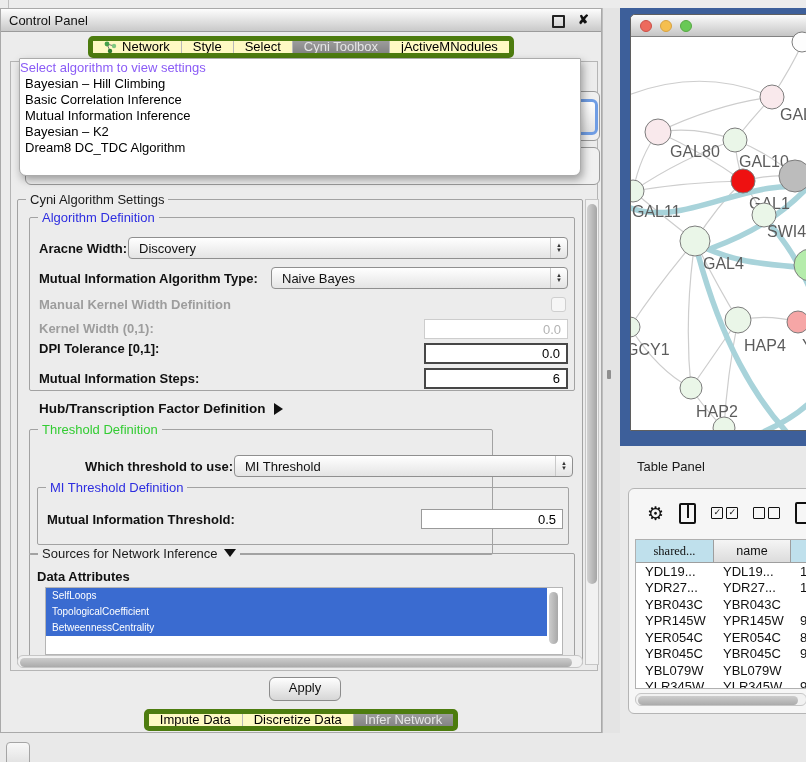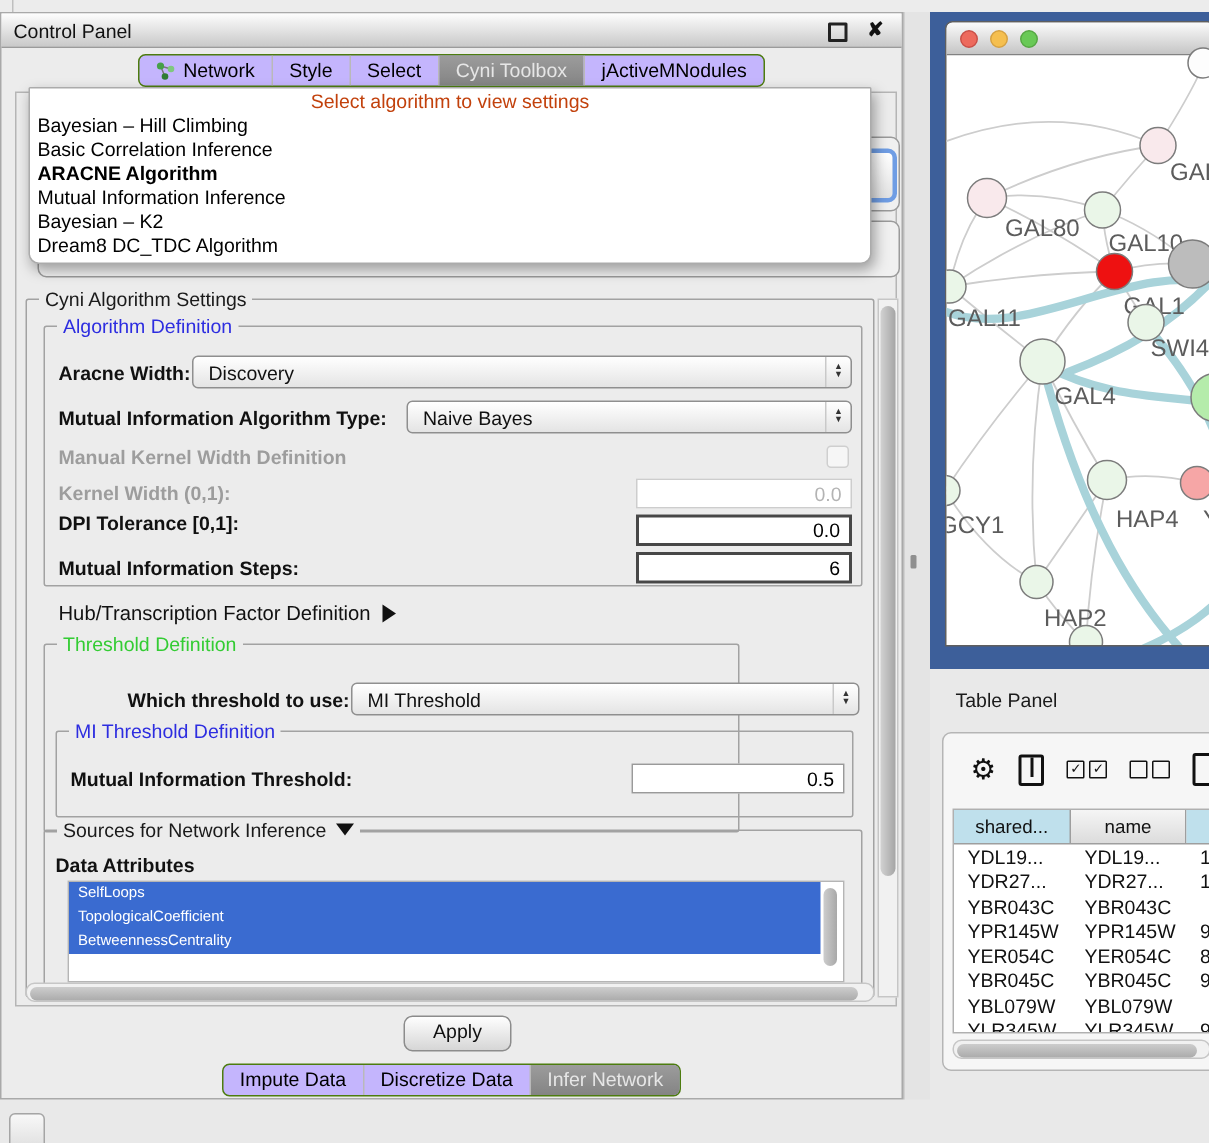--- a/index.html
+++ b/index.html
@@ -12,37 +12,37 @@
   .top-strip .vline{position:absolute;left:8px;top:0;width:1px;height:8px;background:#bfbfbf}
   .cp-frame{left:0;top:8px;width:602px;height:725px;background:#ececec;
             border:1px solid #a9a9a9;box-sizing:border-box}
   .titlebar{position:absolute;left:0;top:0;width:100%;height:23px;
             background:linear-gradient(#fdfdfd,#c9c9c9);border-bottom:1px solid #9b9b9b;
             display:flex;align-items:center;box-sizing:border-box}
   .titlebar .t-text{font-size:13px;margin-left:8px;color:#111}
   .winbtn-float{position:absolute;right:36px;top:6px;width:9px;height:9px;border:2px solid #222;border-radius:1px}
   .winbtn-close{position:absolute;right:12px;top:3px;font-size:13px;font-weight:bold;color:#111}
 
-  .seg-bar{display:flex;border:1px solid #4d7c0f;border-radius:5px;background:#c4b5fd;overflow:hidden;height:22px;box-sizing:border-box}
+  .seg-bar{display:flex;border:5px solid #4d7c0f;border-radius:5px;background:#fef9c3;overflow:hidden;height:22px;box-sizing:border-box}
   .seg{padding:0 11px;font-size:13px;line-height:20px;color:#000;border-right:1px solid #b9b9b9;
        display:flex;align-items:center;gap:5px;white-space:nowrap}
   .seg:last-child{border-right:none}
   .seg.active{background:linear-gradient(#9c9c9c,#848484);color:#e6e6e6}
   #top-tabs{position:absolute;left:0;top:27px;width:100%;display:flex;justify-content:center}
   #bottom-tabs{position:absolute;left:0;top:700px;width:100%;display:flex;justify-content:center}
 
   .content-box{left:9px;top:52px;width:586px;height:608px;background:#ececec;border:1px solid #b5b5b5}
 
   .group{position:absolute;border:1px solid #a2a2a2;border-radius:2px;box-sizing:border-box}
   .gtitle{position:absolute;top:-8px;left:8px;background:#ececec;padding:0 4px;font-size:13px;white-space:nowrap}
   .c-blue{color:#2d2de0}.c-green{color:#33cc33}.c-black{color:#1a1a1a}
 
   .lbl{position:absolute;font-size:13px;font-weight:bold;white-space:nowrap}
   .lbl.gray{color:#9d9d9d}
-  .lbl.plain{font-weight:normal}
+  .lbl.plain{font-weight:bold}
 
   .combo{position:absolute;border:1px solid #8f8f8f;border-radius:4px;
          background:linear-gradient(#ffffff,#e4e4e4);display:flex;align-items:center;height:22px;
          font-size:13px;box-sizing:border-box}
   .combo .val{flex:1;padding:0 10px;white-space:nowrap;overflow:hidden}
   .combo .spin{width:16px;display:flex;flex-direction:column;align-items:center;justify-content:center;
                font-size:6px;line-height:5px;color:#333;border-left:1px solid #c9c9c9;height:100%}
 
   input.fld{position:absolute;background:#fff;font-size:13px;text-align:right;padding:0 6px;
             box-sizing:border-box;font-family:inherit;border:1px solid #9a9a9a;height:20px}
@@ -66,21 +66,21 @@
   .hsb{position:absolute;background:#f1f1f1;border:1px solid #c6c6c6;box-sizing:border-box;border-radius:6px}
   .hthumb{position:absolute;border-radius:5px;background:linear-gradient(#cdcdcd,#ababab)}
 
   .btn{position:absolute;border:1px solid #8c8c8c;border-radius:6px;
        background:linear-gradient(#fefefe,#d6d6d6);font-size:13px;text-align:center;line-height:20px}
 
   
   .popup{position:absolute;left:18px;top:49px;width:560px;height:116px;background:#fff;
          border:1px solid #ababab;border-radius:1px 1px 7px 7px;
          box-shadow:2px 4px 9px rgba(0,0,0,.35);z-index:50;overflow:hidden}
-  .popup-head{text-align:center;color:#c2410c;font-size:13px;height:17px;line-height:17px}
+  .popup-head{color:#8b5cf6;font-size:13px;height:17px;line-height:17px}
   .popup-item{font-size:13px;height:16px;line-height:16px;padding-left:5px;color:#000;white-space:nowrap}
   .popup-item.selected{font-weight:bold}
   .ghost{position:absolute;border:1px solid #9a9a9a;border-radius:6px;background:#f0f0f0;z-index:5}
   .focus-ring{position:absolute;border:3px solid #6f9de4;border-radius:6px;background:linear-gradient(#fff,#e2e2e2);z-index:6}
 
   
   .divider{left:602px;top:8px;width:18px;height:725px;background:#e4e4e4;border-left:1px solid #bdbdbd;box-sizing:border-box}
   .grip{position:absolute;left:4px;top:362px;width:4px;height:9px;background:#8f8f8f;border-radius:1px}
   .blue-bg{left:620px;top:8px;width:186px;height:438px;background:#3d5f9a}
   .netwin{left:630px;top:14px;width:180px;height:417px;background:#fff;border:1px solid #5f5f5f;
@@ -256,21 +256,20 @@
           <span>Infer Network</span>
         </div>
       </div>
     </div>
 
   <div class="popup">
     <div class="popup-head">Select algorithm to view settings</div>
     <div id="popup-items">
         <div class="popup-item">Bayesian – Hill Climbing</div>
         <div class="popup-item">Basic Correlation Inference</div>
-        <div class="popup-item selected">ARACNE Algorithm</div>
         <div class="popup-item">Mutual Information Inference</div>
         <div class="popup-item">Bayesian – K2</div>
         <div class="popup-item">Dream8 DC_TDC Algorithm</div>
       </div>
   </div>
 </div>
 
 <div class="abs divider">
   <div class="grip"></div>
 </div>
@@ -355,21 +354,21 @@
         <span class="cb">✓</span>
       </span>
     <span class="cb-pair">
         <span class="cb"></span>
         <span class="cb"></span>
       </span>
     <span class="icon-doc"></span>
   </div>
   <div class="tp-table">
     <div class="tp-header" id="tp-header">
-        <div class="tp-hcell hl" style="width: 78px;">shared...</div>
+        <div class="tp-hcell hl" style="width: 78px; font-family: Liberation Serif, serif;">shared...</div>
         <div class="tp-hcell" style="width: 77px;">name</div>
         <div class="tp-hcell hl" style="width: 60px;"></div>
       </div>
     <div id="tp-rows">
         <div class="tp-row">
           <div class="tp-cell" style="width: 78px;">YDL19...</div>
           <div class="tp-cell" style="width: 77px;">YDL19...</div>
           <div class="tp-cell" style="width: 60px;">13</div>
         </div>
         <div class="tp-row">

